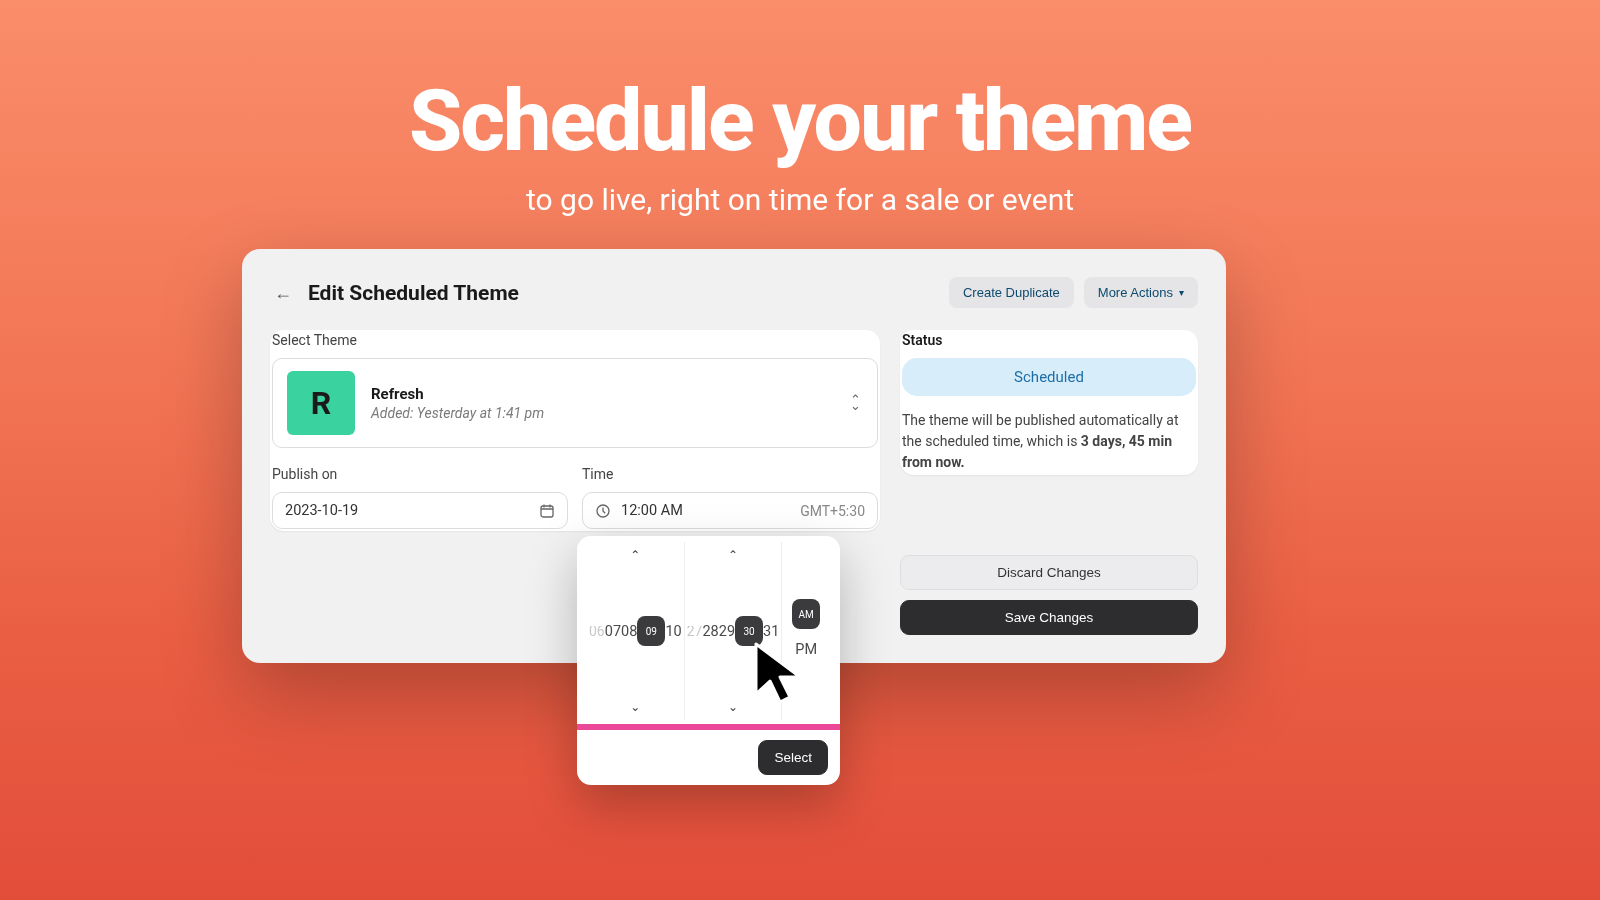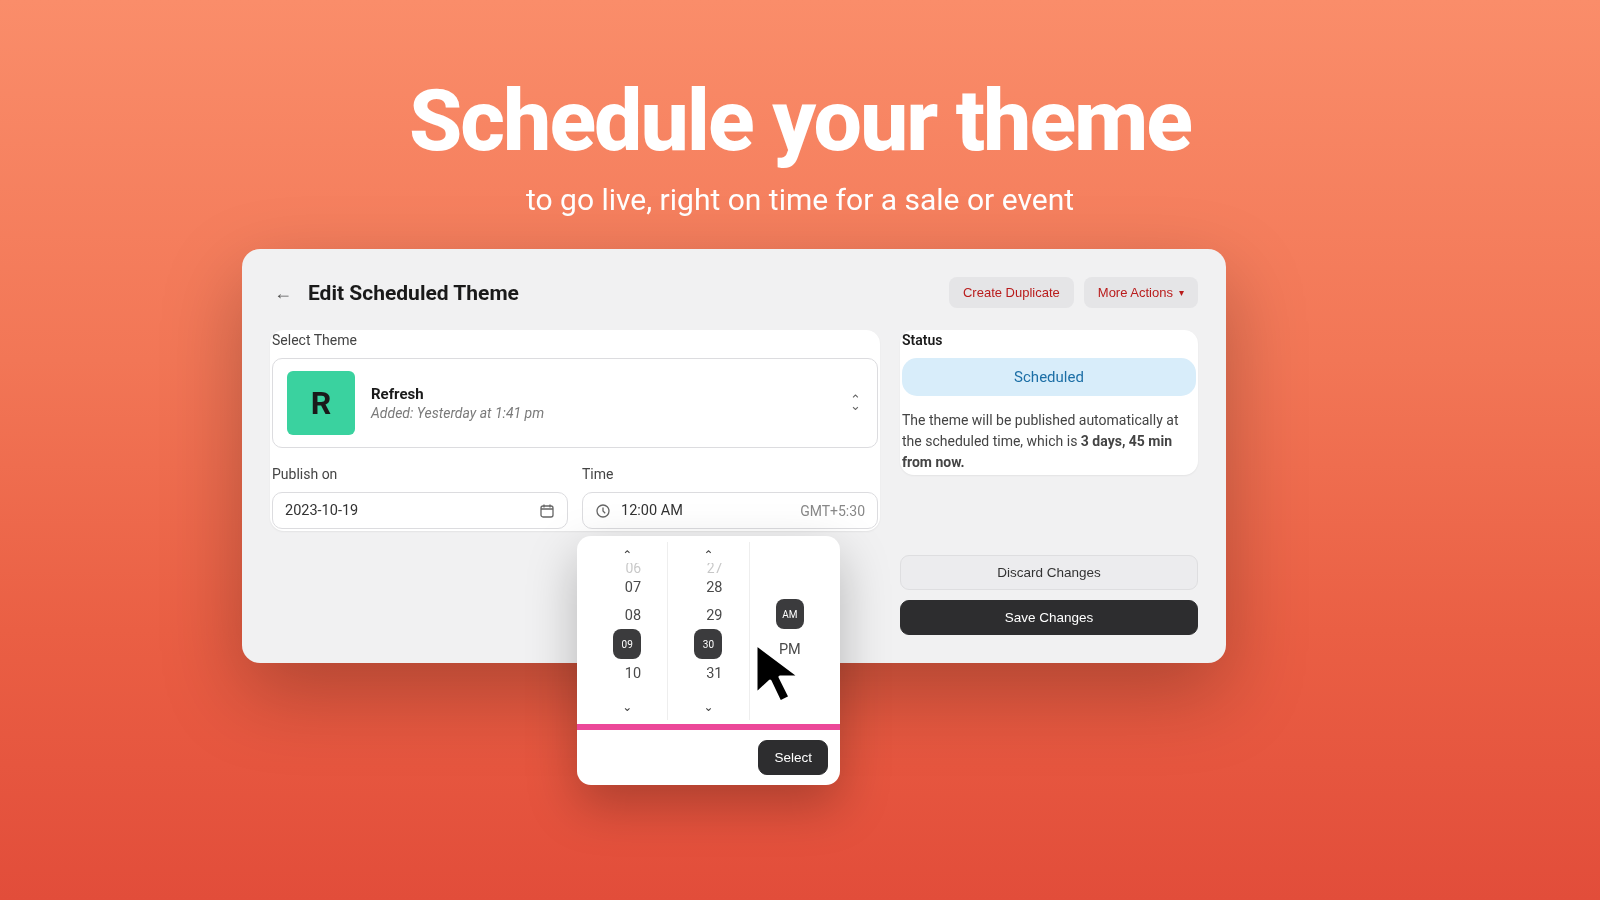--- a/index.html
+++ b/index.html
@@ -24,21 +24,21 @@
   padding: 28px;
   box-shadow: 0 30px 80px rgba(0,0,0,0.25);
 }
 .card-header { display: flex; align-items: center; justify-content: space-between; margin-bottom: 22px; }
 .title-wrap { display: flex; align-items: center; gap: 12px; }
 .back-arrow { font-size: 18px; color: #555; cursor: pointer; padding: 4px; }
 .page-title { font-size: 21px; font-weight: 700; color: #1a1a1a; }
 .header-actions { display: flex; gap: 10px; }
 .btn-secondary {
   background: #e5e5e7; border: none; border-radius: 8px; padding: 8px 14px;
-  font-size: 13px; color: #b91c1c; cursor: pointer; display: inline-flex; align-items: center; gap: 6px;
+  font-size: 13px; color: #0c4a6e; cursor: pointer; display: inline-flex; align-items: center; gap: 6px;
 }
 .chev { font-size: 10px; }
 
 .content-row { display: flex; gap: 20px; }
 .left-col { flex: 1; }
 .right-col { width: 298px; }
 
 .panel {
   background: #fff; border: none; border-radius: 14px; padding: 2px;
   box-shadow: 0 1px 2px rgba(0,0,0,0.06);
@@ -102,21 +102,21 @@
   display: flex; justify-content: space-evenly; padding: 6px 10px 4px;
   height: 188px;
 }
 .wheel {
   display: flex; flex-direction: column; align-items: center;
   padding: 4px 2px;
 }
 .wheel.hours, .wheel.minutes { border-right: 1px solid #eee; flex:1; }
 .wheel.ampm { flex:1; justify-content:center; gap:6px; }
 .wheel-btn { height: 18px; color: #444; font-size: 12px; cursor: pointer; display:flex; align-items:center; }
-.wheel-list { overflow:hidden; height:140px; display:flex; flex-direction:column; align-items:flex-end; }
+.wheel-list { overflow:hidden; height:140px; display:flex; flex-direction:row; align-items:center; }
 .wheel-item { font-size: 14.5px; color: #4a4a4a; height: 28px; display:flex; align-items:center; }
 .partial { opacity:0.3; height:10px; font-size:14px; overflow:hidden; }
 .pill {
   background: #3b3b3d; color: #fff; border-radius: 8px;
   font-size: 10px; width: 28px; height: 30px; display:flex; align-items:center; justify-content:center;
 }
 .popover-footer {
   border-top: 6px solid #ec4899; padding: 10px 12px; display:flex; justify-content:flex-end;
 }
 

